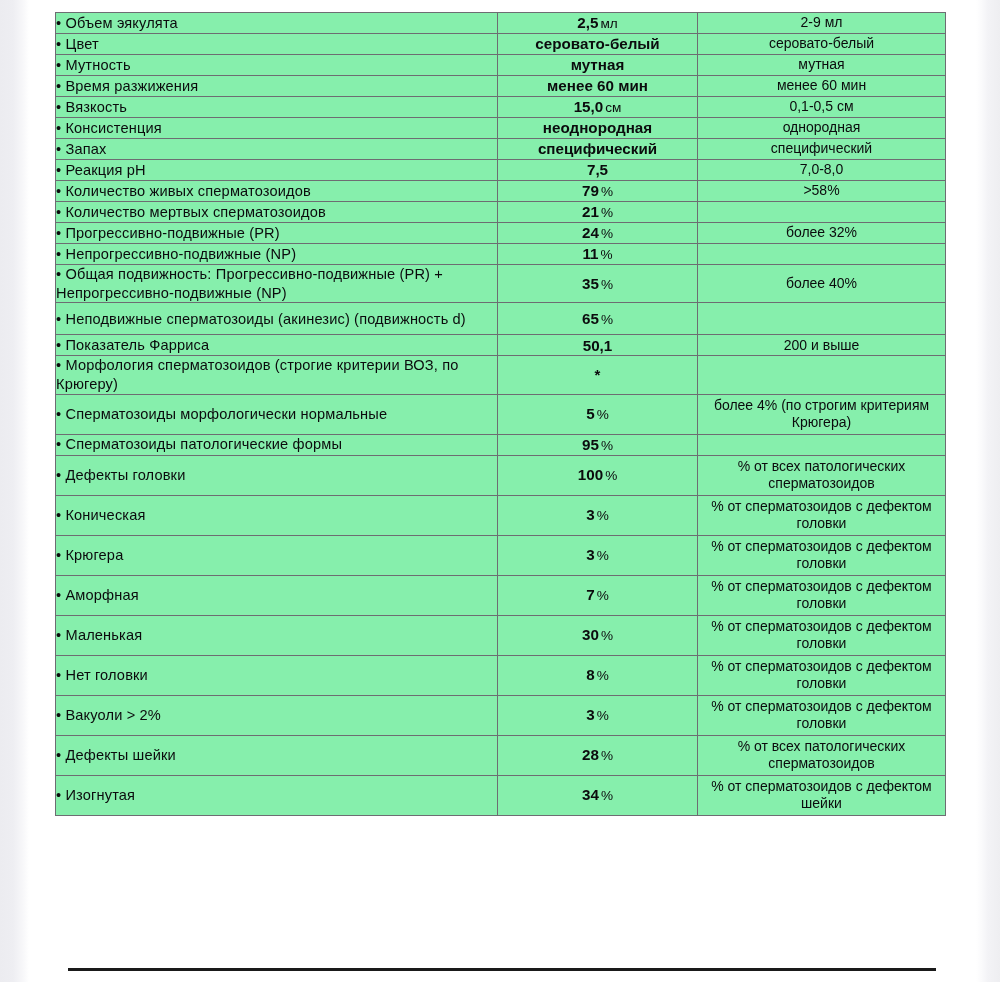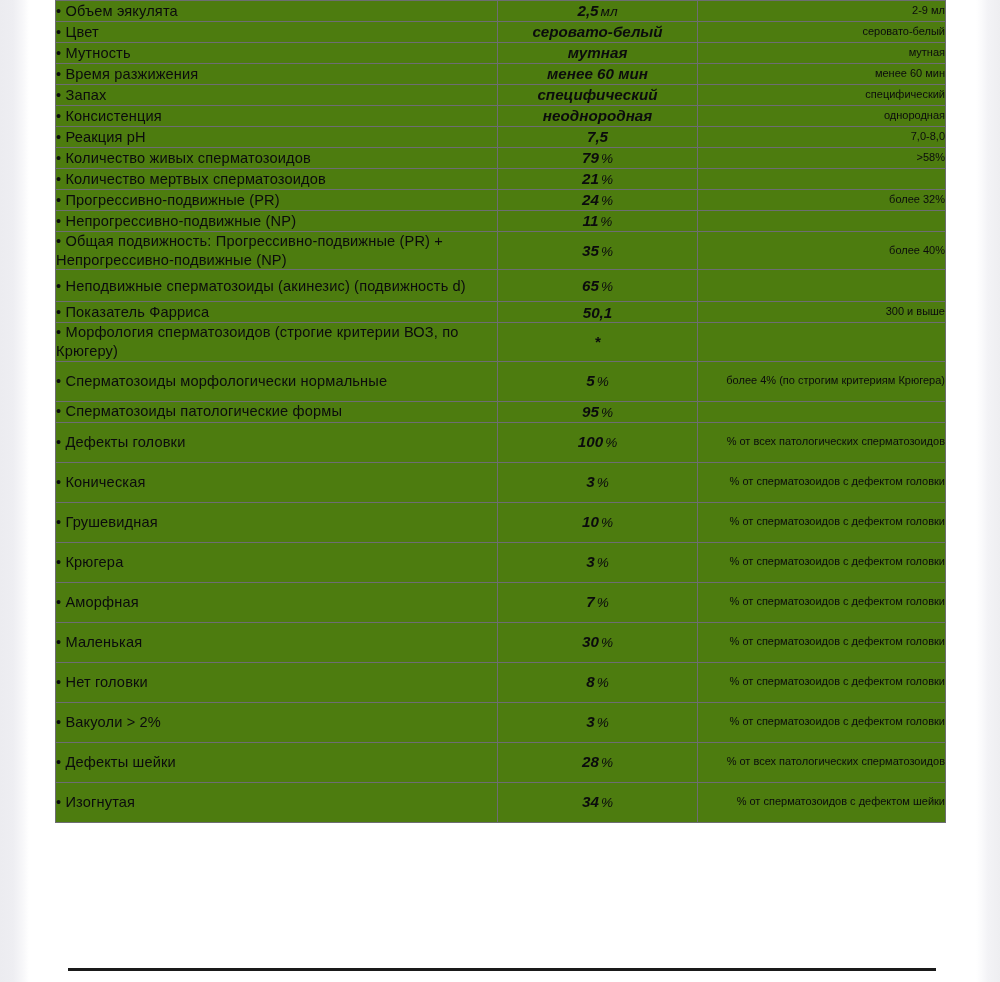--- a/index.html
+++ b/index.html
@@ -31,21 +31,22 @@
   #sheet {
     position: absolute;
     left: 55px; top: 0px;
     width: 890px;
   }
 
   table.report {
     width: 890px;
     border-collapse: collapse;
     table-layout: fixed;
-    background: #4d7c0f;
+    background: #86efac;
+    margin-top: 12px;
   }
   table.report td {
     border: 1px solid #6d6d72;
     padding: 0;
     vertical-align: middle;
     color: #0b0b0d;
   }
   col.c-name  { width: 442px; }
   col.c-val   { width: 200px; }
   col.c-ref   { width: 248px; }
@@ -55,41 +56,40 @@
     font-size: 14.6px;
     line-height: 1.28;
     letter-spacing: 0.01em;
   }
   .cell-val {
     text-align: center;
     padding: 3px 8px;
     font-size: 14.6px;
     line-height: 1.28;
     white-space: nowrap;
-    font-style: italic;
   }
   .cell-val b {
     font-weight: 700;
     font-size: 15.2px;
   }
   .cell-val .unit {
     font-weight: 400;
     font-size: 13.6px;
     margin-left: 2px;
   }
   .cell-val .star {
     font-weight: 700;
     font-size: 15px;
     line-height: 1;
   }
   .cell-ref {
     padding: 3px 6px 3px 7px;
-    font-size: 11px;
+    font-size: 14px;
     line-height: 1.26;
-    text-align: right;
+    text-align: center;
   }
 
   
   tr.h1 td { height: 21px; }
   tr.h2 td { height: 32px; }
   tr.h3 td { height: 40px; }
 
   .rule {
     position: absolute;
     left: 68px; top: 968px;
@@ -127,28 +127,33 @@
             <td class="cell-name">• Мутность</td>
             <td class="cell-val"><b>мутная</b></td>
             <td class="cell-ref">мутная</td>
           </tr>
           <tr class="h1">
             <td class="cell-name">• Время разжижения</td>
             <td class="cell-val"><b>менее 60 мин</b></td>
             <td class="cell-ref">менее 60 мин</td>
           </tr>
           <tr class="h1">
+            <td class="cell-name">• Вязкость</td>
+            <td class="cell-val"><b>15,0</b><span class="unit">см</span></td>
+            <td class="cell-ref">0,1-0,5 см</td>
+          </tr>
+          <tr class="h1">
+            <td class="cell-name">• Консистенция</td>
+            <td class="cell-val"><b>неоднородная</b></td>
+            <td class="cell-ref">однородная</td>
+          </tr>
+          <tr class="h1">
             <td class="cell-name">• Запах</td>
             <td class="cell-val"><b>специфический</b></td>
             <td class="cell-ref">специфический</td>
-          </tr>
-          <tr class="h1">
-            <td class="cell-name">• Консистенция</td>
-            <td class="cell-val"><b>неоднородная</b></td>
-            <td class="cell-ref">однородная</td>
           </tr>
           <tr class="h1">
             <td class="cell-name">• Реакция pH</td>
             <td class="cell-val"><b>7,5</b></td>
             <td class="cell-ref">7,0-8,0</td>
           </tr>
           <tr class="h1">
             <td class="cell-name">• Количество живых сперматозоидов</td>
             <td class="cell-val"><b>79</b><span class="unit">%</span></td>
             <td class="cell-ref">&gt;58%</td>
@@ -174,21 +179,21 @@
             <td class="cell-ref">более 40%</td>
           </tr>
           <tr class="h2">
             <td class="cell-name">• Неподвижные сперматозоиды (акинезис) (подвижность d)</td>
             <td class="cell-val"><b>65</b><span class="unit">%</span></td>
             <td class="cell-ref"></td>
           </tr>
           <tr class="h1">
             <td class="cell-name">• Показатель Фарриса</td>
             <td class="cell-val"><b>50,1</b></td>
-            <td class="cell-ref">300 и выше</td>
+            <td class="cell-ref">200 и выше</td>
           </tr>
           <tr class="h2">
             <td class="cell-name">• Морфология сперматозоидов (строгие критерии ВОЗ, по Крюгеру)</td>
             <td class="cell-val"><span class="star">*</span></td>
             <td class="cell-ref"></td>
           </tr>
           <tr class="h3">
             <td class="cell-name">• Сперматозоиды морфологически нормальные</td>
             <td class="cell-val"><b>5</b><span class="unit">%</span></td>
             <td class="cell-ref">более 4% (по строгим критериям Крюгера)</td>
@@ -202,25 +207,20 @@
             <td class="cell-name">• Дефекты головки</td>
             <td class="cell-val"><b>100</b><span class="unit">%</span></td>
             <td class="cell-ref">% от всех патологических сперматозоидов</td>
           </tr>
           <tr class="h3">
             <td class="cell-name">• Коническая</td>
             <td class="cell-val"><b>3</b><span class="unit">%</span></td>
             <td class="cell-ref">% от сперматозоидов с дефектом головки</td>
           </tr>
           <tr class="h3">
-            <td class="cell-name">• Грушевидная</td>
-            <td class="cell-val"><b>10</b><span class="unit">%</span></td>
-            <td class="cell-ref">% от сперматозоидов с дефектом головки</td>
-          </tr>
-          <tr class="h3">
             <td class="cell-name">• Крюгера</td>
             <td class="cell-val"><b>3</b><span class="unit">%</span></td>
             <td class="cell-ref">% от сперматозоидов с дефектом головки</td>
           </tr>
           <tr class="h3">
             <td class="cell-name">• Аморфная</td>
             <td class="cell-val"><b>7</b><span class="unit">%</span></td>
             <td class="cell-ref">% от сперматозоидов с дефектом головки</td>
           </tr>
           <tr class="h3">

